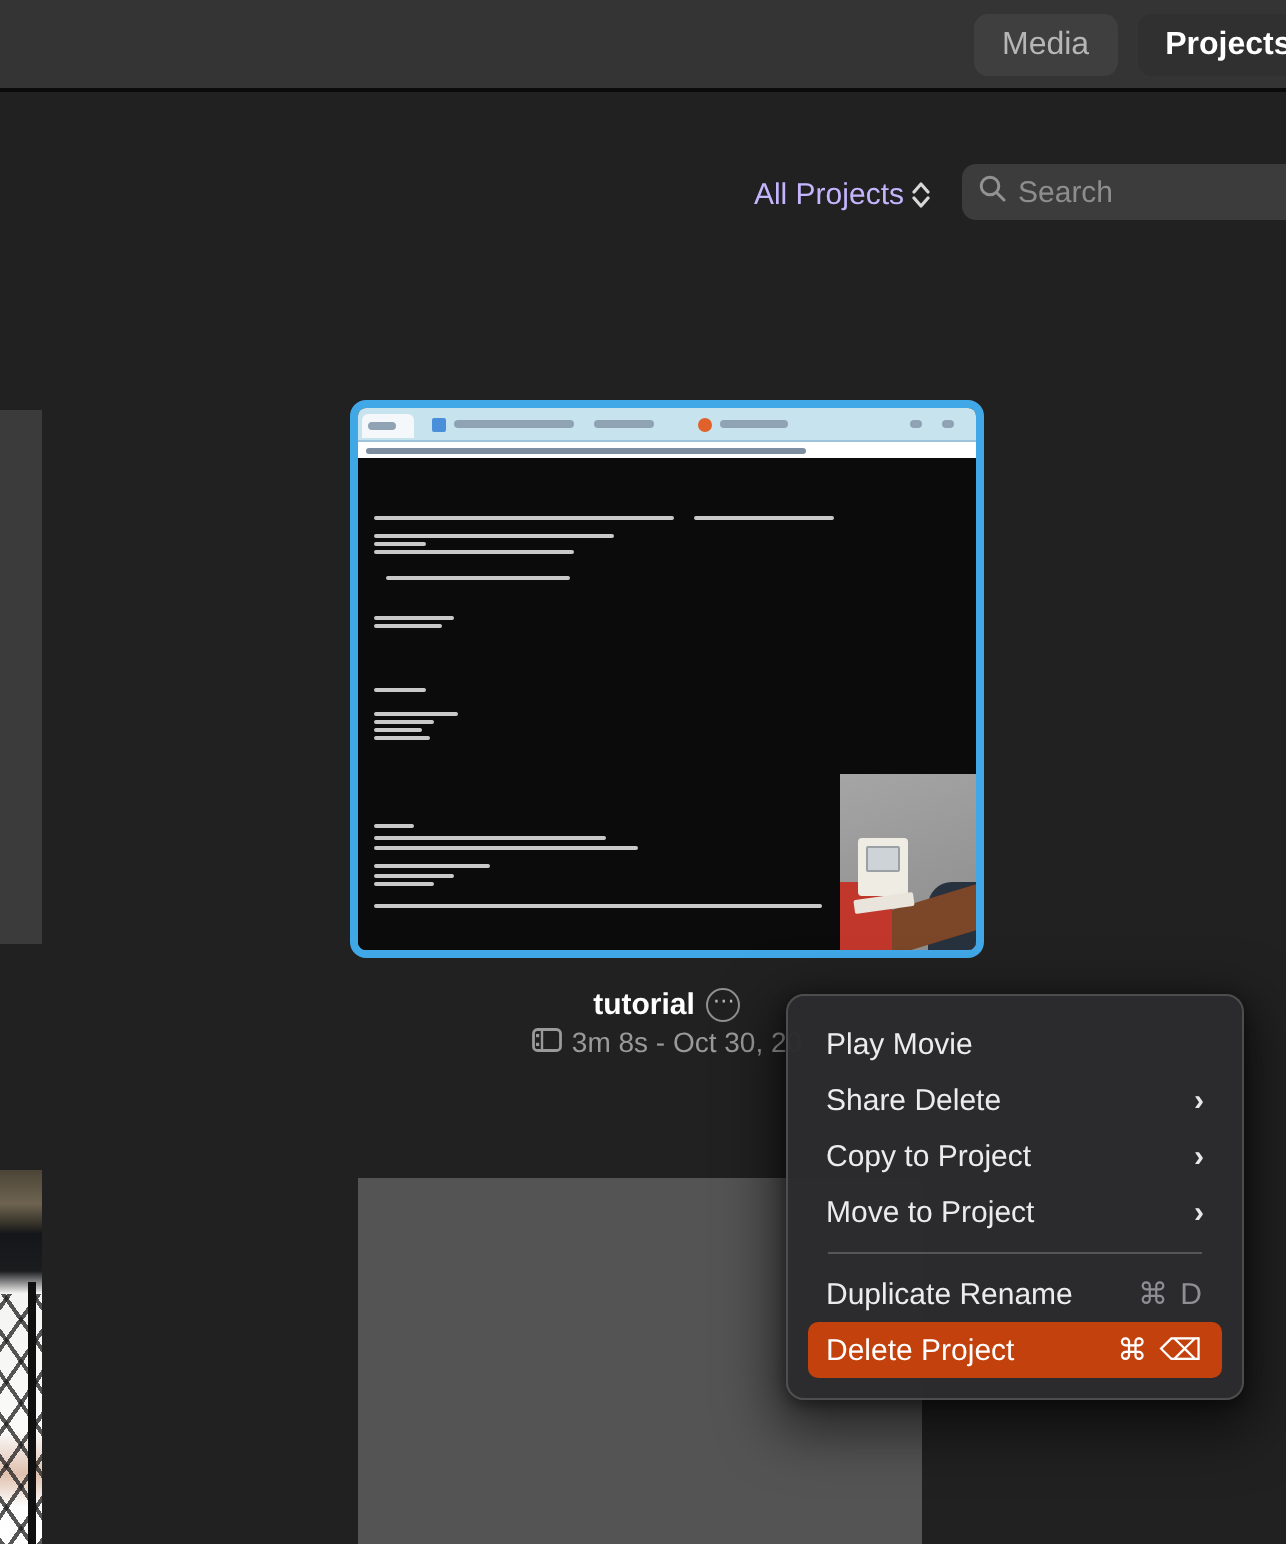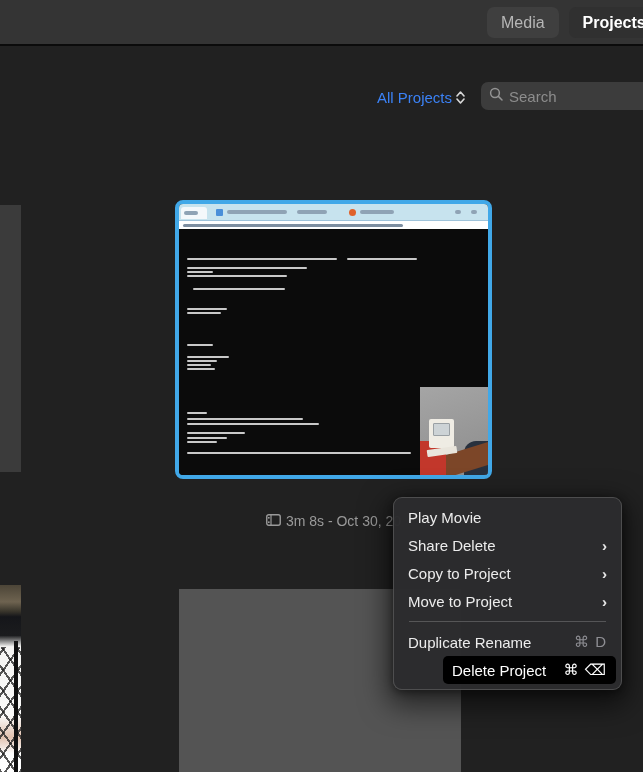--- a/index.html
+++ b/index.html
@@ -12,21 +12,21 @@
             background:#343434; border-bottom:2px solid #0b0b0b; }
   .seggroup { position:absolute; left:487px; top:7px; height:31px; display:flex; gap:10px; }
   .seg { height:31px; display:flex; align-items:center; padding:0 14px; border-radius:7px;
          font-size:16px; cursor:default; }
   .seg.media { background:#3f3f3f; color:#b6b6b6; }
   .seg.projects { background:#303030; color:#ffffff; font-weight:bold;
                   border-radius:7px 0 0 7px; padding-right:20px; }
 
   
   .filter { position:absolute; top:84px; right:178px; height:26px; display:flex;
-            align-items:center; gap:4px; color:#3b82f6; font-size:15px; }
+            align-items:center; gap:4px; color:#c4b5fd; font-size:15px; }
   .updown { display:flex; flex-direction:column; gap:1px; }
   .searchfield { position:absolute; left:481px; top:82px; width:170px; height:28px;
                  background:#3c3c3c; border-radius:7px; display:flex; align-items:center;
                  padding:0 8px; gap:6px; }
   .searchfield input { background:transparent; border:none; outline:none; color:#d9d9d9;
                        font-size:15px; width:110px; font-family:"Liberation Sans",sans-serif; }
   .searchfield input::placeholder { color:#8d8d8d; }
 
   
   .thumb-left { position:absolute; left:0; top:205px; width:21px; height:267px; background:#3b3b3b; }
@@ -66,21 +66,21 @@
   .title-row { position:absolute; left:175px; top:494px; width:317px; display:flex;
                justify-content:center; align-items:center; gap:6px; }
   .title { color:#ffffff; font-weight:bold; font-size:15px; }
   .more-btn { width:17px; height:17px; border:1.5px solid #8f8f8f; border-radius:50%;
               color:#b9b9b9; font-size:11px; line-height:13px; text-align:center; cursor:default; }
   .meta-row { position:absolute; left:175px; top:513px; width:317px; display:flex;
               justify-content:center; align-items:center; gap:5px; color:#9a9a9a; font-size:14px; }
 
   
   .menu { position:absolute; left:393px; top:497px; width:229px; background:rgba(44,44,46,.98);
-          border:1px solid rgba(140,140,140,.35); border-radius:9px; padding:5px;
+          border:1px solid rgba(140,140,140,.35); border-radius:9px; padding:10px;
           box-shadow:0 10px 28px 6px rgba(0,0,0,.55), 0 2px 8px rgba(0,0,0,.45); }
   .menu-item { height:28px; display:flex; align-items:center; padding:0 9px; border-radius:5px;
                color:#ececec; font-size:15px; cursor:default; }
   .menu-item .shortcut { margin-left:auto; color:#8e8e93; font-size:15px; letter-spacing:1px; }
   .menu-item .chev { margin-left:auto; color:#e8e8e8; font-size:15px; font-weight:bold; }
   .menu-item.highlight { color:#ffffff; }
   .menu-item.highlight .shortcut { color:#ffffff; }
   .menu-sep { height:1px; background:rgba(255,255,255,.2); margin:6px 10px; }
 
   .mag-icon { flex:0 0 auto; }
@@ -170,20 +170,24 @@
       <div class="wc-dark"></div>
       <div class="wc-desk"></div>
       <div class="wc-red"></div>
       <div class="wc-mac">
         <div class="wc-mac-screen"></div>
       </div>
       <div class="wc-mac-base"></div>
     </div>
   </div>
 
+  <div class="title-row">
+    <span class="title">tutorial</span>
+    <span class="more-btn">⋯</span>
+  </div>
   <div class="meta-row">
     <span>
       <svg width="15" height="12" viewBox="0 0 15 12">
           <rect x="0.75" y="0.75" width="13.5" height="10.5" rx="2" fill="none" stroke="#9a9a9a" stroke-width="1.4"></rect>
           <line x1="5" y1="1" x2="5" y2="11" stroke="#9a9a9a" stroke-width="1.2"></line>
           <rect x="2" y="3" width="1.6" height="1.6" fill="#9a9a9a"></rect>
           <rect x="2" y="7.4" width="1.6" height="1.6" fill="#9a9a9a"></rect>
         </svg>
     </span>
     <span>3m 8s - Oct 30, 20</span>
@@ -203,19 +207,19 @@
       </div>
       <div class="menu-item">
         <span>Move to Project</span>
         <span class="chev">›</span>
       </div>
       <div class="menu-sep"></div>
       <div class="menu-item">
         <span>Duplicate Rename</span>
         <span class="shortcut">⌘ D</span>
       </div>
-      <div class="menu-item highlight" style="background: #000000; margin-left: 44px;">
+      <div class="menu-item highlight" style="background: #c2410c;">
         <span>Delete Project</span>
         <span class="shortcut">⌘ ⌫</span>
       </div>
     </div>
 
 </div>
 
 </body></html>

